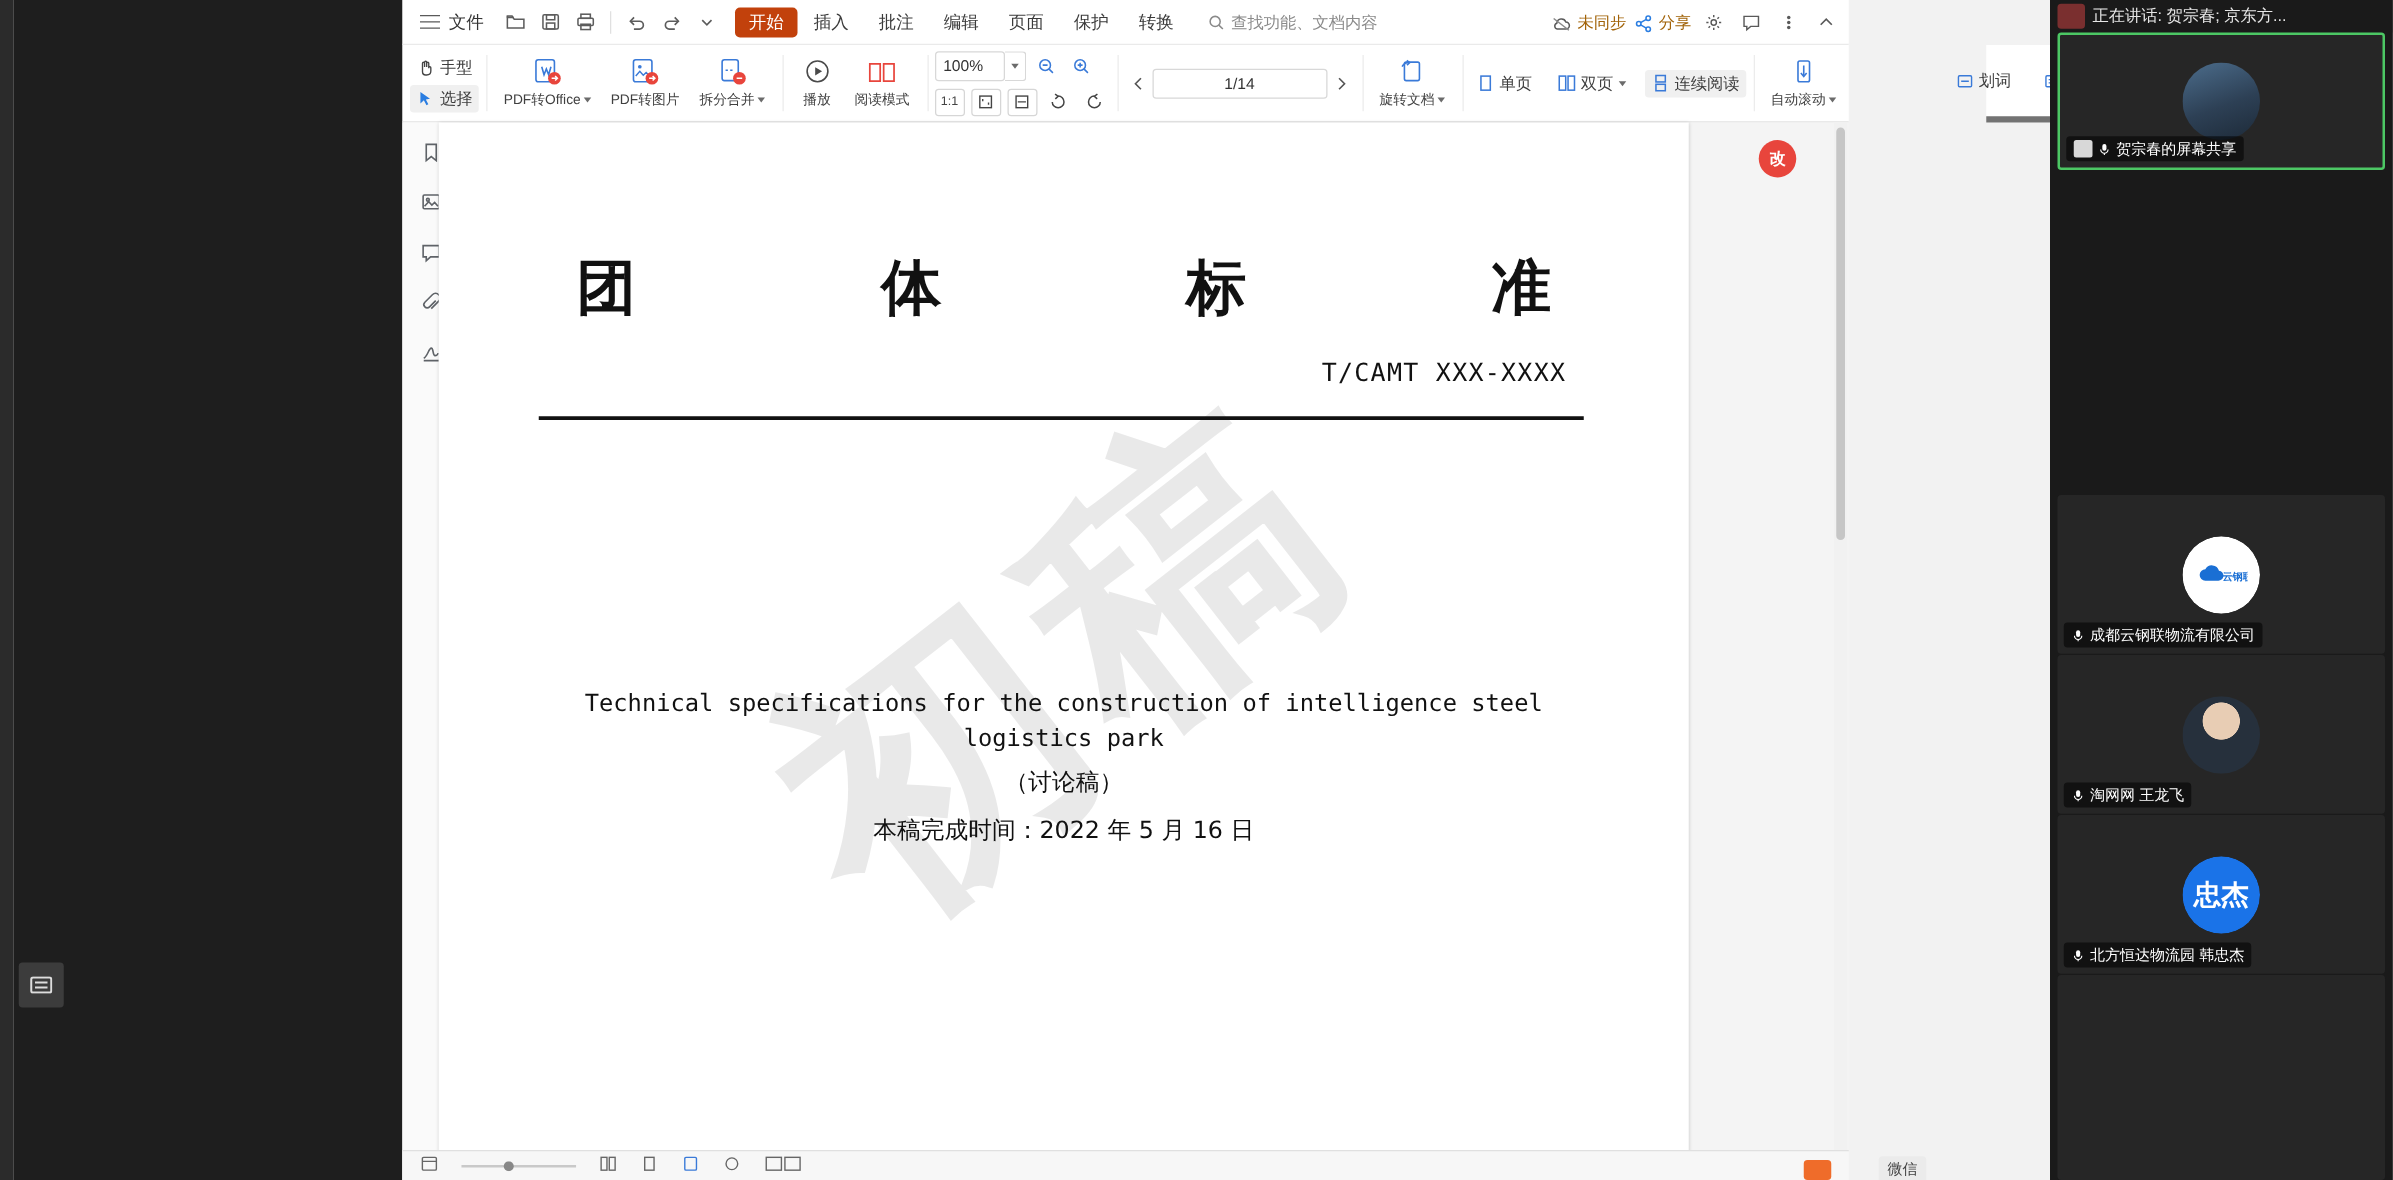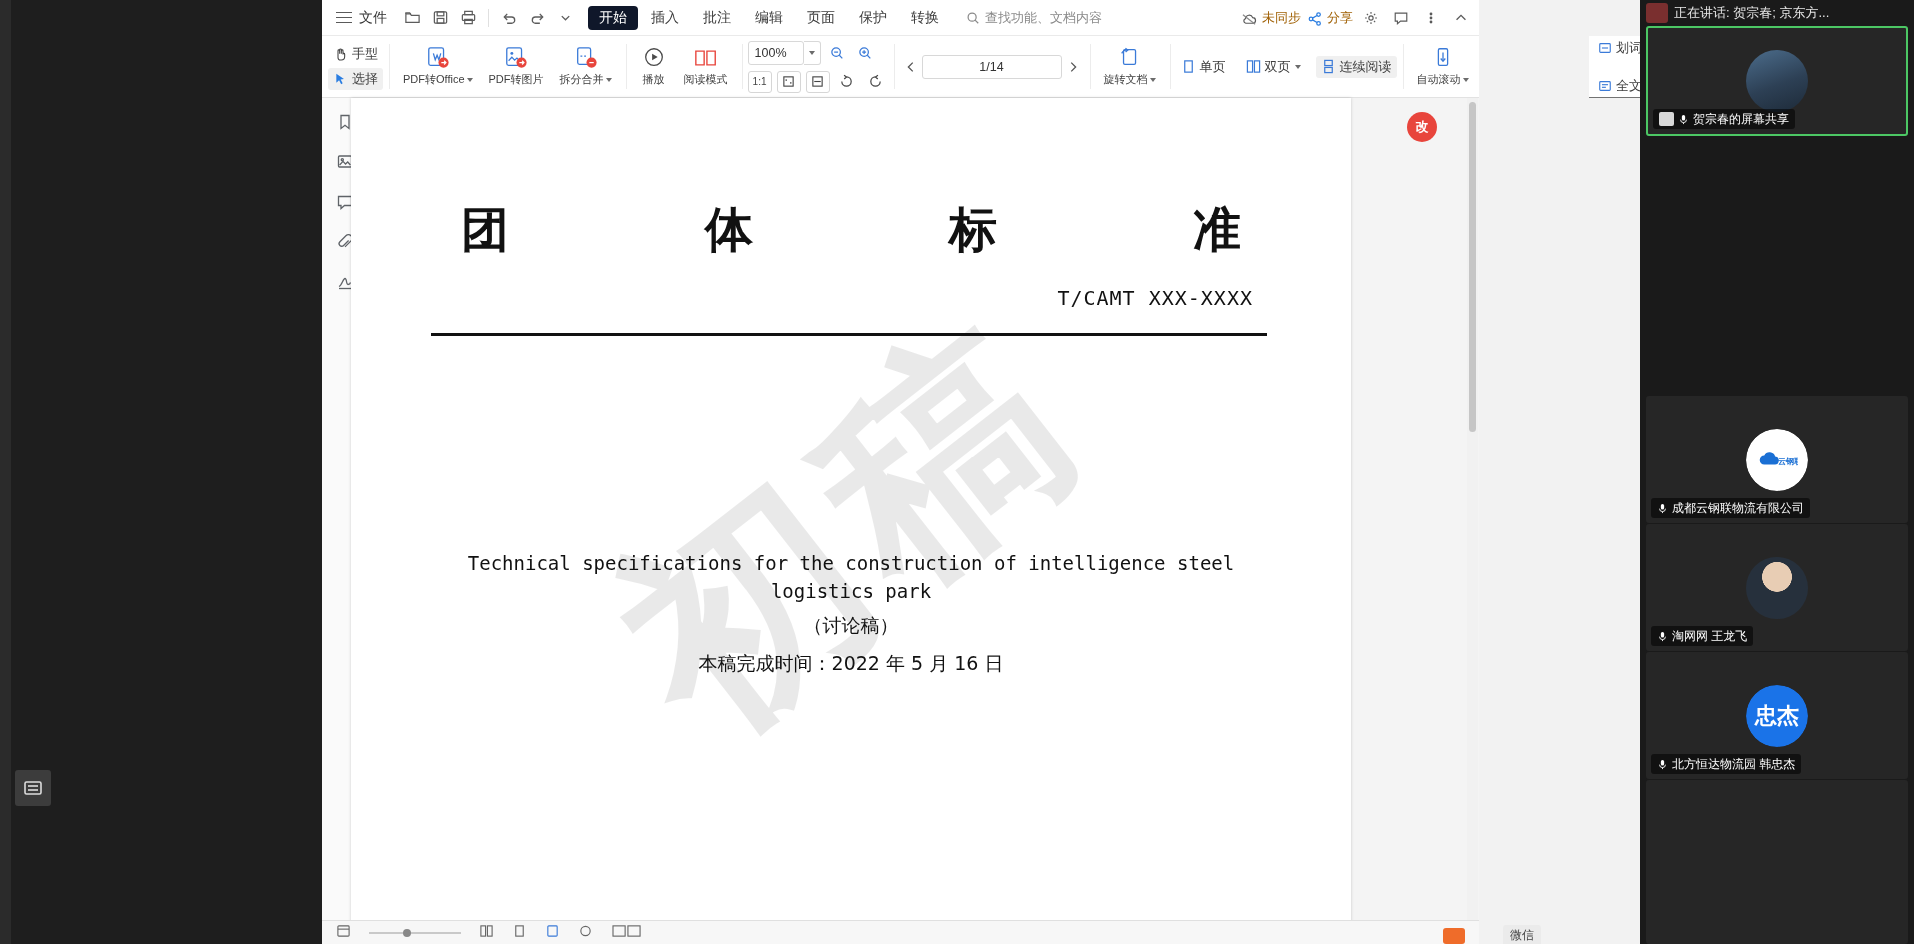--- a/index.html
+++ b/index.html
@@ -37,21 +37,21 @@
     display: flex; align-items: center; justify-content: center;
     color: #5c5c5c;
   }
   .qa-btn svg { display: block; }
   .qa-sep { width: 1px; height: 18px; background: #e0e0e0; margin: 0 5px; }
 
   .ribbon-tab {
     font-size: 14px; color: #3b3b3b; padding: 3px 11px; border-radius: 4px;
     margin-right: 2px; white-space: nowrap;
   }
-  .ribbon-tab.active { background: #0f172a; color: #fff; font-weight: normal; }
+  .ribbon-tab.active { background: #c2410c; color: #fff; font-weight: normal; }
 
   #search-box {
     display: flex; align-items: center; gap: 5px;
     margin-left: 14px; color: #8a8a8a; font-size: 13px; white-space: nowrap;
   }
 
   #menubar-right {
     position: absolute; right: 6px; top: 0; height: 36px;
     display: flex; align-items: center; gap: 6px;
   }
@@ -91,22 +91,22 @@
   #zoom-caret { width: 17px; height: 24px; border: 1px solid #d8d8d8; border-left: none; border-radius: 0 3px 3px 0; display:flex; align-items:center; justify-content:center; background: #fff;}
   #page-input {
     width: 140px; height: 24px; border: 1px solid #d8d8d8; border-radius: 3px; background: #fff;
     font-size: 12.5px; color: #333; display: flex; align-items: center; justify-content: center;
   }
   .nav-arrow { width: 22px; height: 24px; display: flex; align-items: center; justify-content: center; color: #555; }
 
   
   #tb-overflow {
     position: absolute; right: 0; top: 36px; width: 62px; height: 62px;
-    background: #fff; border-bottom: 1px solid #737373;
-    display: flex; flex-direction: column; justify-content: center; gap: 16px; padding-left: 4px;
+    background: #fff; border-bottom: 5px solid #737373;
+    display: flex; flex-direction: row; justify-content: center; gap: 16px; padding-left: 4px;
   }
 
   
   #docarea {
     position: absolute; left: 311px; top: 98px; width: 1157px; height: 846px;
     background: #f4f4f4;
   }
   #page {
     position: absolute; left: 29px; top: 0; width: 1000px; height: 830px;
     background: #fff; box-shadow: 0 0 3px rgba(0,0,0,.18);

